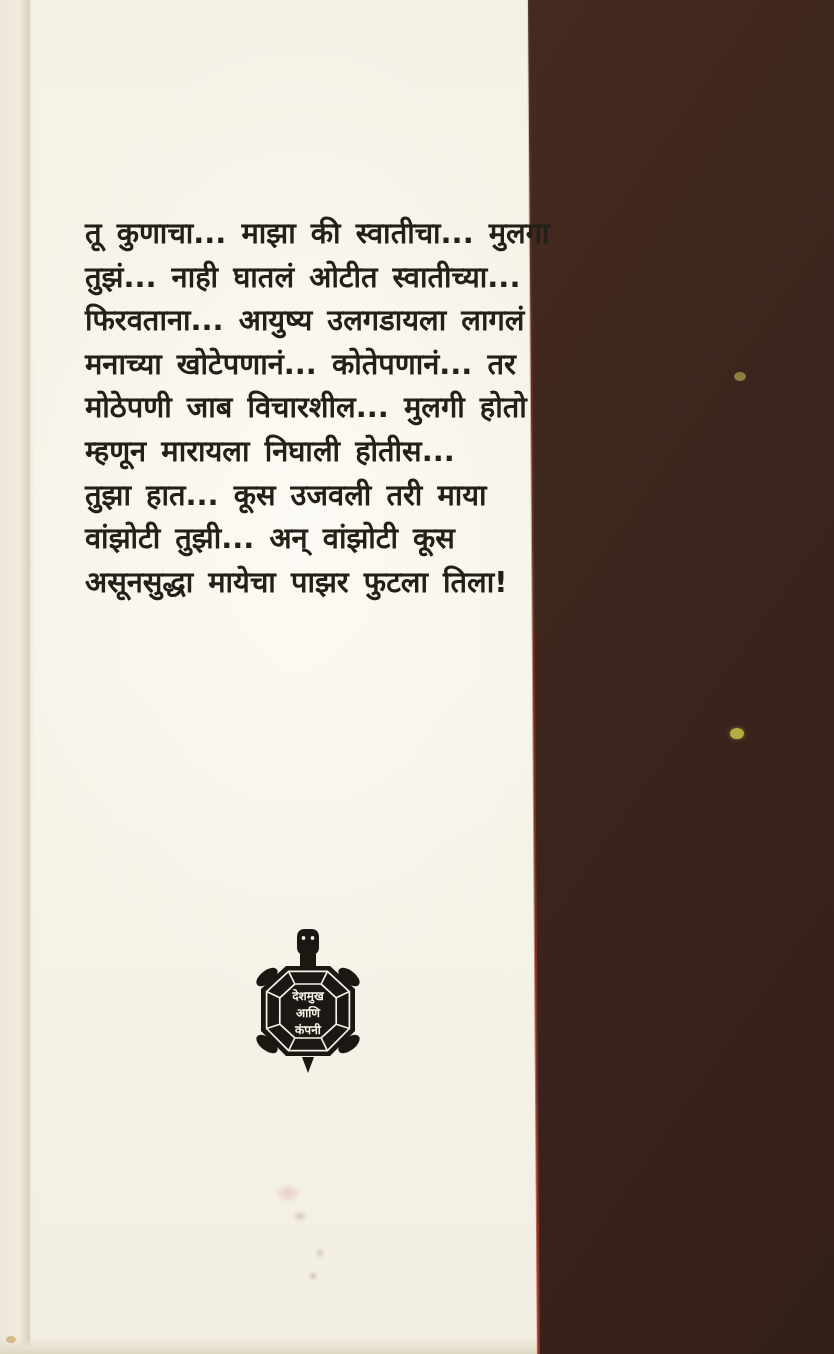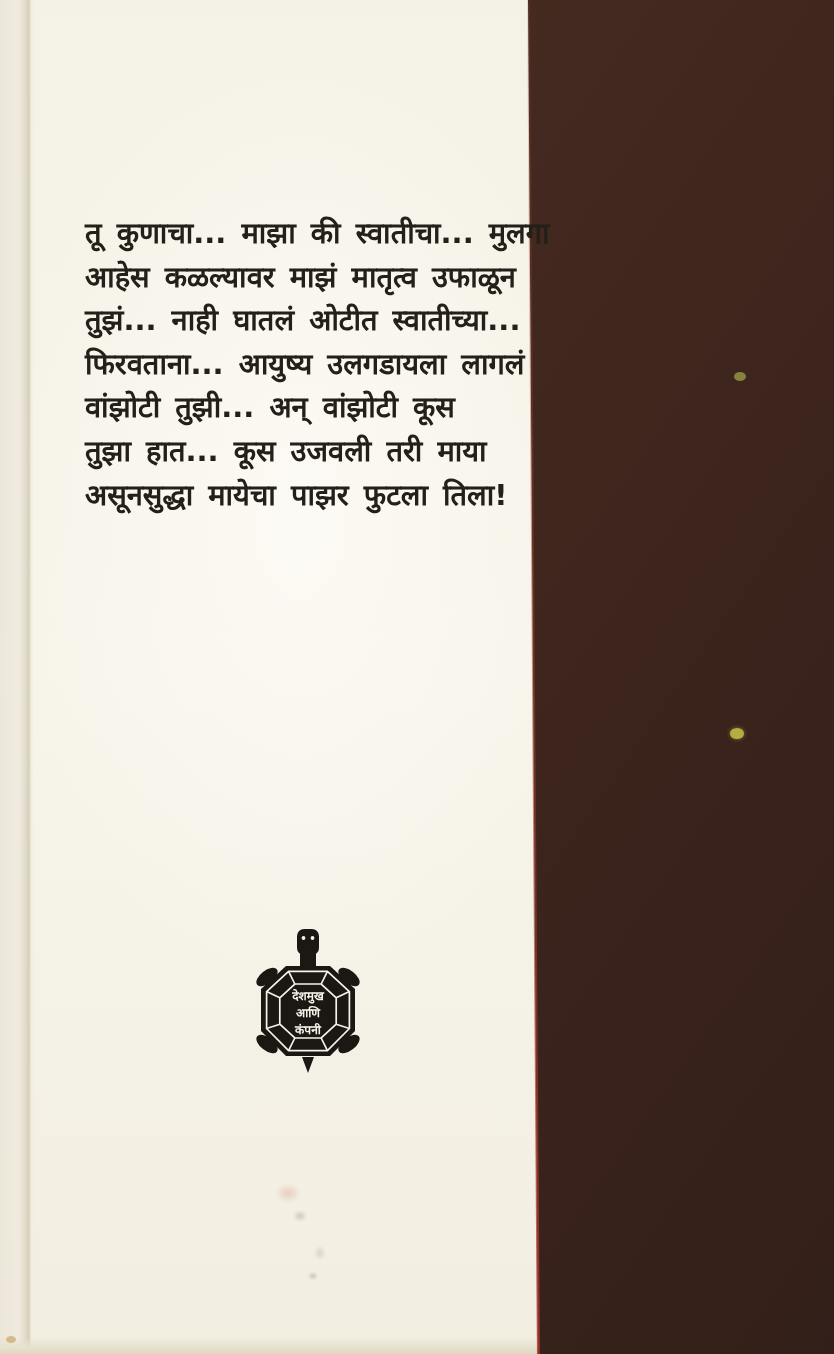--- a/index.html
+++ b/index.html
@@ -75,25 +75,27 @@
     <div class="fold-strip"></div>
     <div class="bottom-edge"></div>
     <div class="stain"></div>
     <div class="speck corner-speck"></div>
   </div>
 
   <div class="page-edge-line"></div>
 
   <div class="blurb">
     <div class="line">तू कुणाचा... माझा की स्वातीचा... मुलगा</div>
-    <div class="line">आहेस कळल्यावर माझं मातृत्व उफाळून</div>
     <div class="line">तुझं... नाही घातलं ओटीत स्वातीच्या...</div>
     <div class="line">फिरवताना... आयुष्य उलगडायला लागलं</div>
+    <div class="line">मनाच्या खोटेपणानं... कोतेपणानं... तर</div>
+    <div class="line">मोठेपणी जाब विचारशील... मुलगी होतो</div>
+    <div class="line">म्हणून मारायला निघाली होतीस...</div>
+    <div class="line">तुझा हात... कूस उजवली तरी माया</div>
     <div class="line">वांझोटी तुझी... अन् वांझोटी कूस</div>
-    <div class="line">तुझा हात... कूस उजवली तरी माया</div>
     <div class="line">असूनसुद्धा मायेचा पाझर फुटला तिला!</div>
   </div>
 
   <div class="logo">
     <svg viewBox="0 0 112 148" width="112" height="148">
       <g fill="#1b1713">
 
         <rect x="45" y="3" width="22" height="26" rx="7"></rect>
 
         <rect x="48" y="26" width="16" height="17"></rect>

